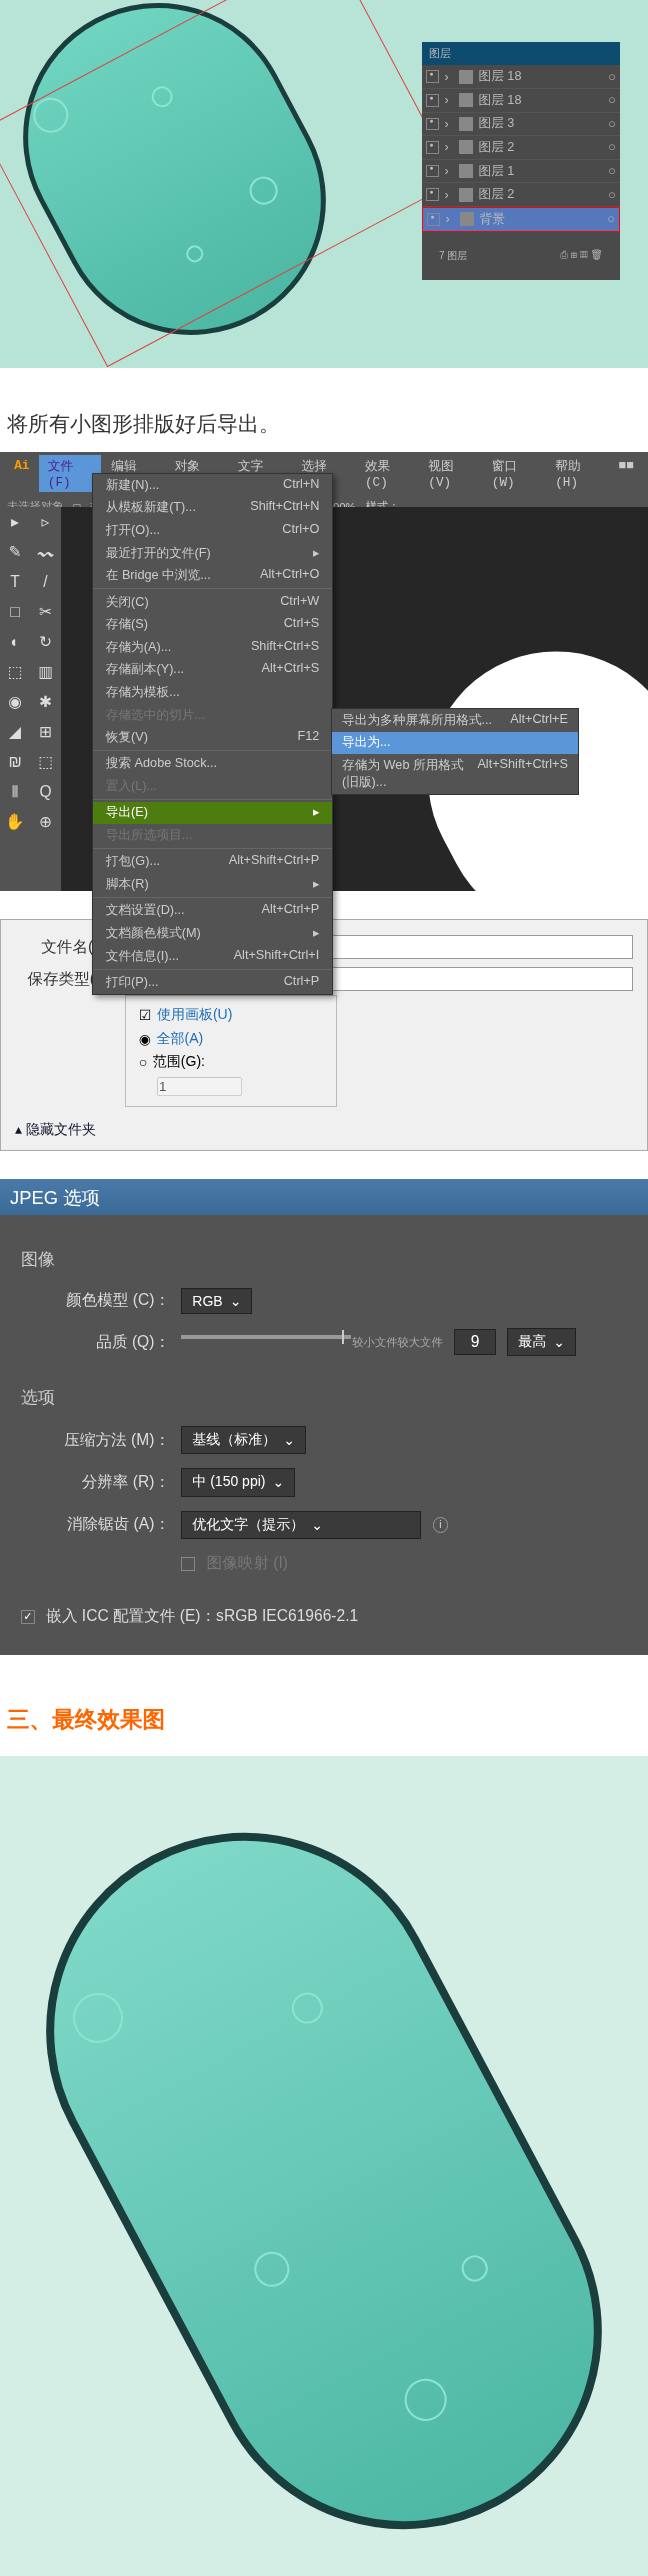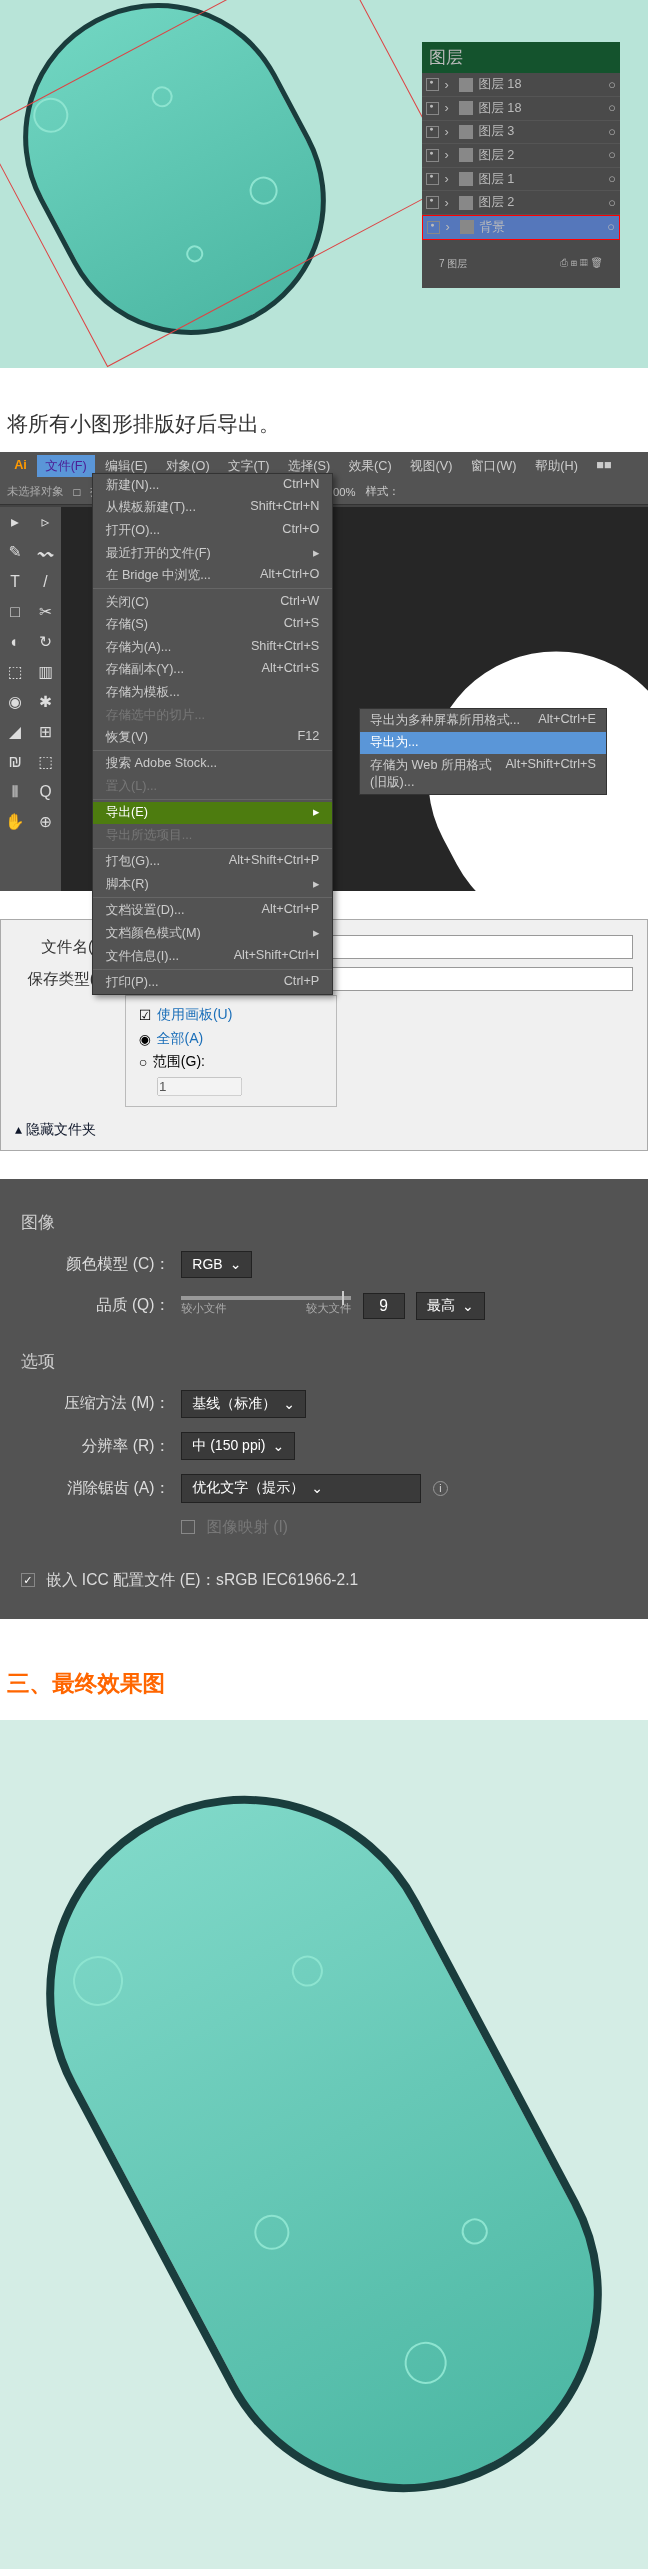--- a/index.html
+++ b/index.html
@@ -7,43 +7,43 @@
 .section { margin-bottom: 28px; }
 .caption { font-size: 21px; padding: 14px 7px; color: #333; }
 .caption-orange { font-size: 22.6px; padding: 21px 7px; color: #ff6600; font-weight: bold; }
 
 
 .illust1 { background: #b8e4d8; position: relative; height: 368px; }
 .capsule1 { position: absolute; left: 42px; top: -28px; width: 375px; height: 375px; transform: rotate(-28deg); }
 .capsule-body { width: 269px; height: 340px; border: 5.7px solid #1a3d3d; border-radius: 134px; background: linear-gradient(#6fd4c0, #4db8a4); position: relative; overflow: hidden; }
 .bubble { position: absolute; border: 2.1px solid #8de4d0; border-radius: 50%; }
 .layers-panel { position: absolute; right: 28px; top: 42px; width: 198px; background: #4a4a4a; color: #bbb; font-size: 12.7px; }
-.layers-title { background: #14532d; padding: 4.2px 7px; font-size: 17px; }
+.layers-title { background: #0c4a6e; padding: 4.2px 7px; font-size: 11px; }
 .layer-row { display: flex; align-items: center; padding: 2.8px 4.2px; border-bottom: 0.7px solid #555; gap: 5.7px; }
 .layer-row.selected { background: #5577bb; border: 1.4px solid red; }
 .eye-icon { width: 12.7px; height: 12.7px; border: 0.7px solid #888; position: relative; }
 .eye-icon::after { content: "●"; font-size: 7px; position: absolute; left: 2.1px; top: -1.4px; }
 .layer-thumb { width: 14px; height: 14px; background: #888; }
 .layers-footer { display: flex; justify-content: space-between; padding: 17px; font-size: 10px; }
 .bbox { position: absolute; left: 21px; top: 21px; width: 396px; height: 269px; border: 1.4px solid #d44; transform: rotate(-28deg); pointer-events: none; }
 
 
 .ai-ui { background: #535353; color: #ccc; height: 439px; position: relative; font-size: 12.7px; }
 .menubar { display: flex; background: #535353; padding: 2.8px 5.7px; gap: 1.4px; font-size: 12.7px; }
-.menubar span { padding: 2.8px 8.5px; }
+.menubar span { padding: 2.8px 8.5px; font-family: Liberation Mono, monospace; }
 .menubar span.active { background: #5a96d8; color: #4c1d95; }
 .controlbar { display: flex; padding: 4.2px 7px; gap: 10px; font-size: 11.3px; align-items: center; background: #535353; border-bottom: 0.7px solid #333; }
 .controlbar .lbl { color: #aaa; }
 .tabbar { background: #434343; padding: 2.8px 8.5px; font-size: 10px; color: #aaa; }
 .dropdown { position: absolute; left: 92px; top: 21px; width: 241px; background: #535353; border: 0.7px solid #333; box-shadow: 2.8px 2.8px 5.7px rgba(0,0,0,0.4); z-index: 10; }
 .dropdown-item { display: flex; justify-content: space-between; padding: 2.8px 12.7px; font-size: 12.7px; }
 .dropdown-item.highlight { background: #4d7c0f; color: #fff; }
 .dropdown-item.disabled { color: #777; }
 .dropdown-sep { border-top: 0.7px solid #666; margin: 1.4px 0; }
-.submenu { position: absolute; left: 331px; top: 256px; width: 248px; background: #535353; border: 0.7px solid #333; z-index: 11; margin-left: 28px; }
+.submenu { position: absolute; left: 331px; top: 256px; width: 248px; background: #535353; border: 0.7px solid #333; z-index: 11; }
 .submenu-item { display: flex; justify-content: space-between; padding: 2.8px 10px; font-size: 12.7px; }
 .submenu-item.highlight { background: #5a96d8; color: #fff; }
 .toolbar-left { position: absolute; left: 0; top: 55px; width: 61px; background: #535353; display: grid; grid-template-columns: 1fr 1fr; gap: 0; }
 .tool { width: 30px; height: 30px; display: flex; align-items: center; justify-content: center; color: #ddd; font-size: 15.6px; border: 0; }
 .canvas-area { position: absolute; left: 61px; top: 55px; right: 0; bottom: 0; background: #262626; overflow: hidden; }
 .white-art { position: absolute; right: -42px; bottom: -42px; width: 255px; height: 283px; background: #fff; border-radius: 127px; transform: rotate(-28deg); }
 
 
 .export-dlg { background: #f0f0f0; border: 0.7px solid #aaa; padding: 11.3px 14px; font-size: 15.6px; }
 .dlg-row { display: flex; align-items: center; gap: 8.5px; padding: 4.2px 0; }
@@ -330,33 +330,34 @@
     <div class="radio-row" style="margin-left:18.4px">
         <input disabled="" style="width: 85px;" value="1">
       </div>
   </div>
   <div style="display:flex;justify-content:space-between;align-items:center;padding-top:14px">
     <span class="hide-ext">▴ <span>隐藏文件夹</span></span>
   </div>
 </div>
 
 <div class="section">
+  <div class="jpeg-title">JPEG 选项</div>
   <div class="jpeg-panel">
     <div class="jpeg-section">
       <div class="jpeg-section-title">图像</div>
       <div class="jpeg-row">
         <span class="jpeg-lbl">颜色模型 (C)：</span>
         <span class="jpeg-select">
             <span>RGB</span> 
             <span>⌄</span>
           </span>
       </div>
       <div class="jpeg-row">
         <span class="jpeg-lbl">品质 (Q)：</span>
-        <div style="display:flex;flex-direction:column;gap:1px">
+        <div style="display:flex;flex-direction:row;gap:1px">
           <div class="slider">
               <div class="slider-thumb"></div>
             </div>
           <div style="display:flex;justify-content:space-between;font-size:11.3px;color:#aaa">
             <span>较小文件</span>
               <span>较大文件</span>
           </div>
         </div>
         <span class="num-input">9</span>
         <span class="jpeg-select">

